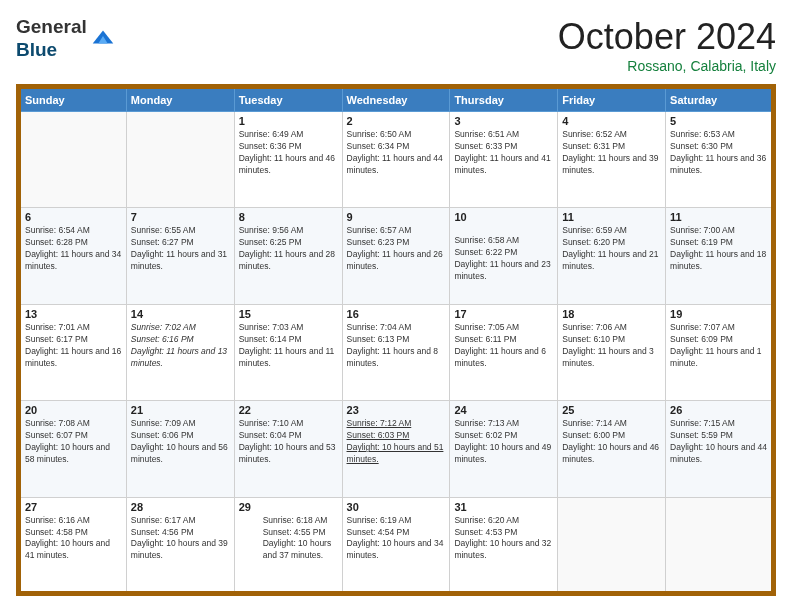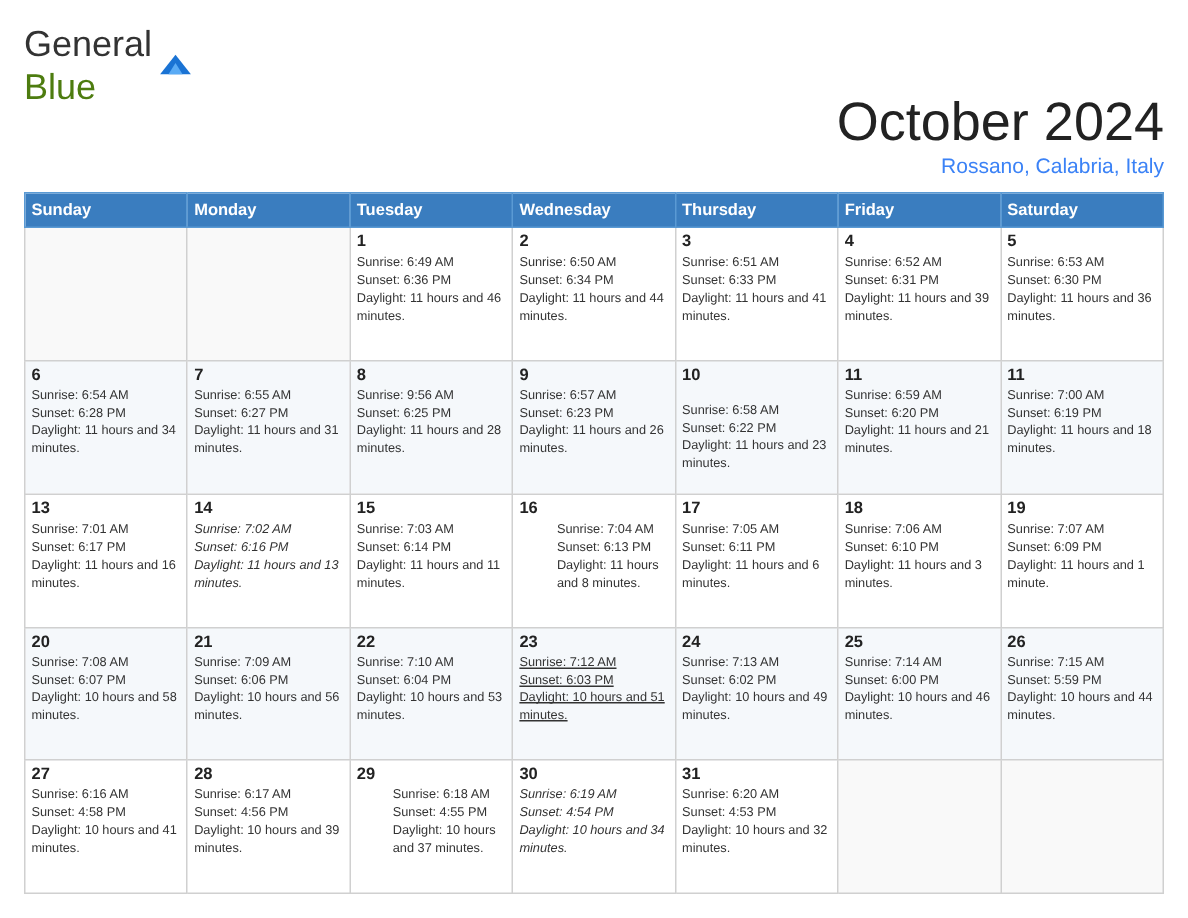--- a/index.html
+++ b/index.html
@@ -21,48 +21,47 @@
       display: flex;
       justify-content: space-between;
       align-items: flex-start;
       margin-bottom: 10px;
     }
     .logo {
       display: flex;
       align-items: center;
     }
     .logo-text {
-      font-size: 24px;
-      font-weight: normal;
+      font-size: 19px;
+      font-weight: bold;
       line-height: 1.2;
     }
     .logo-text .general { color: #333; }
-    .logo-text .blue { color: #4d7c0f; }
+    .logo-text .blue { color: #0c4a6e; }
     .logo-icon {
       width: 28px;
       height: 28px;
       margin-left: 2px;
       margin-top: -4px;
     }
     .title-block {
       text-align: right;
     }
     .month-title {
       font-size: 36px;
       font-weight: 300;
       color: #222;
-      margin-top: 44px;
     }
     .subtitle {
       font-size: 14px;
-      color: #3b82f6;
+      color: #15803d;
     }
     .calendar {
       flex: 1;
-      border: 1px solid #a16207;
+      border: 5px solid #a16207;
       border-collapse: collapse;
       width: 100%;
       table-layout: fixed;
     }
     .calendar th {
       background: #3a7dbf;
       color: #fff;
       font-size: 11px;
       font-weight: bold;
       padding: 5px 4px;
@@ -229,21 +228,21 @@
 Daylight: 11 hours and 13 minutes.</div>
           </td>
           <td>
             <span class="day-number">15</span>
             <div class="day-info" style="white-space: pre-line;">Sunrise: 7:03 AM
 Sunset: 6:14 PM
 Daylight: 11 hours and 11 minutes.</div>
           </td>
           <td>
             <span class="day-number">16</span>
-            <div class="day-info" style="white-space: pre-line; margin-left: 25px;">Sunrise: 7:04 AM
+            <div class="day-info" style="white-space: pre-line;">Sunrise: 7:04 AM
 Sunset: 6:13 PM
 Daylight: 11 hours and 8 minutes.</div>
           </td>
           <td>
             <span class="day-number">17</span>
             <div class="day-info" style="white-space: pre-line;">Sunrise: 7:05 AM
 Sunset: 6:11 PM
 Daylight: 11 hours and 6 minutes.</div>
           </td>
           <td>
@@ -317,21 +316,21 @@
 Daylight: 10 hours and 39 minutes.</div>
           </td>
           <td>
             <span class="day-number">29</span>
             <div class="day-info" style="white-space: pre-line; margin-left: 24px;">Sunrise: 6:18 AM
 Sunset: 4:55 PM
 Daylight: 10 hours and 37 minutes.</div>
           </td>
           <td>
             <span class="day-number">30</span>
-            <div class="day-info" style="white-space: pre-line; font-style: italic;">Sunrise: 6:19 AM
+            <div class="day-info" style="white-space: pre-line;">Sunrise: 6:19 AM
 Sunset: 4:54 PM
 Daylight: 10 hours and 34 minutes.</div>
           </td>
           <td>
             <span class="day-number">31</span>
             <div class="day-info" style="white-space: pre-line;">Sunrise: 6:20 AM
 Sunset: 4:53 PM
 Daylight: 10 hours and 32 minutes.</div>
           </td>
           <td class="empty-cell"></td>

